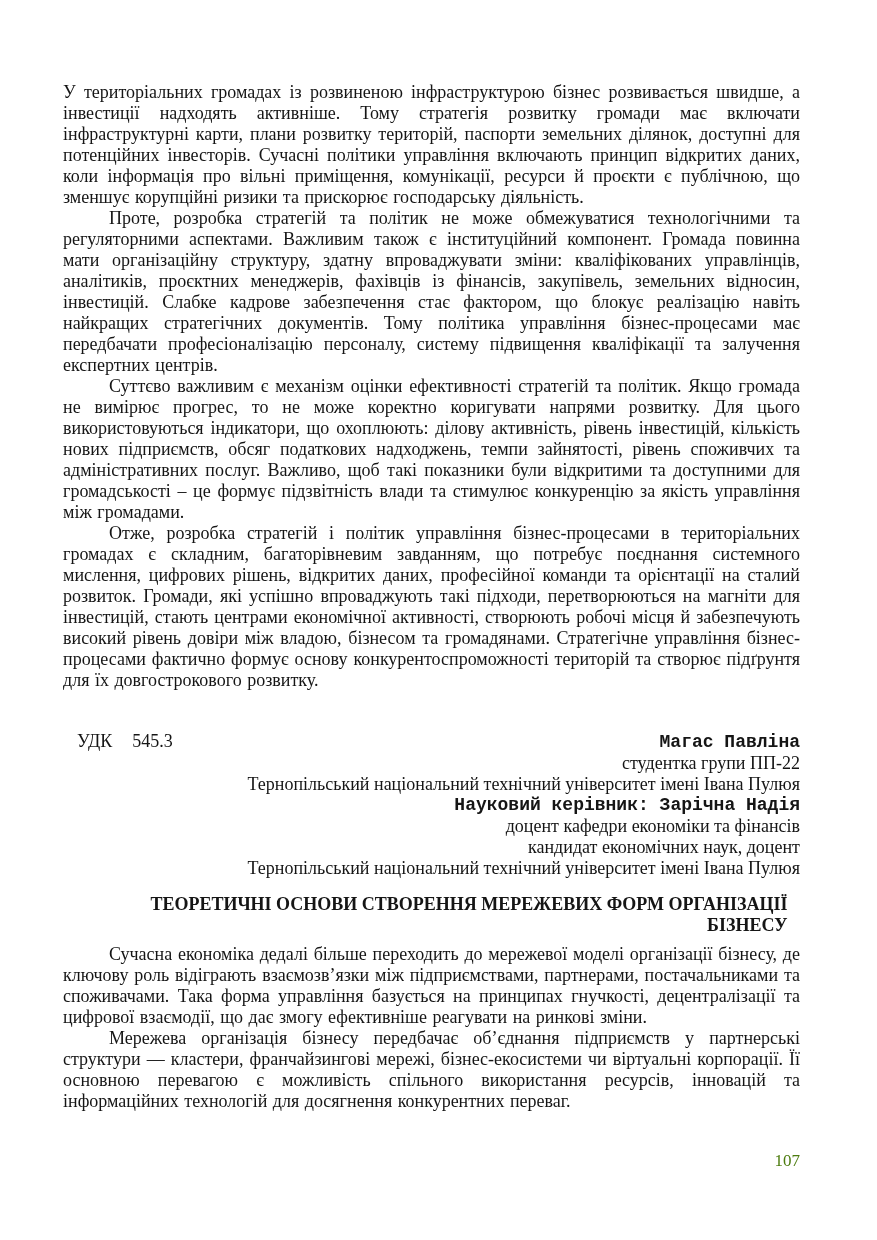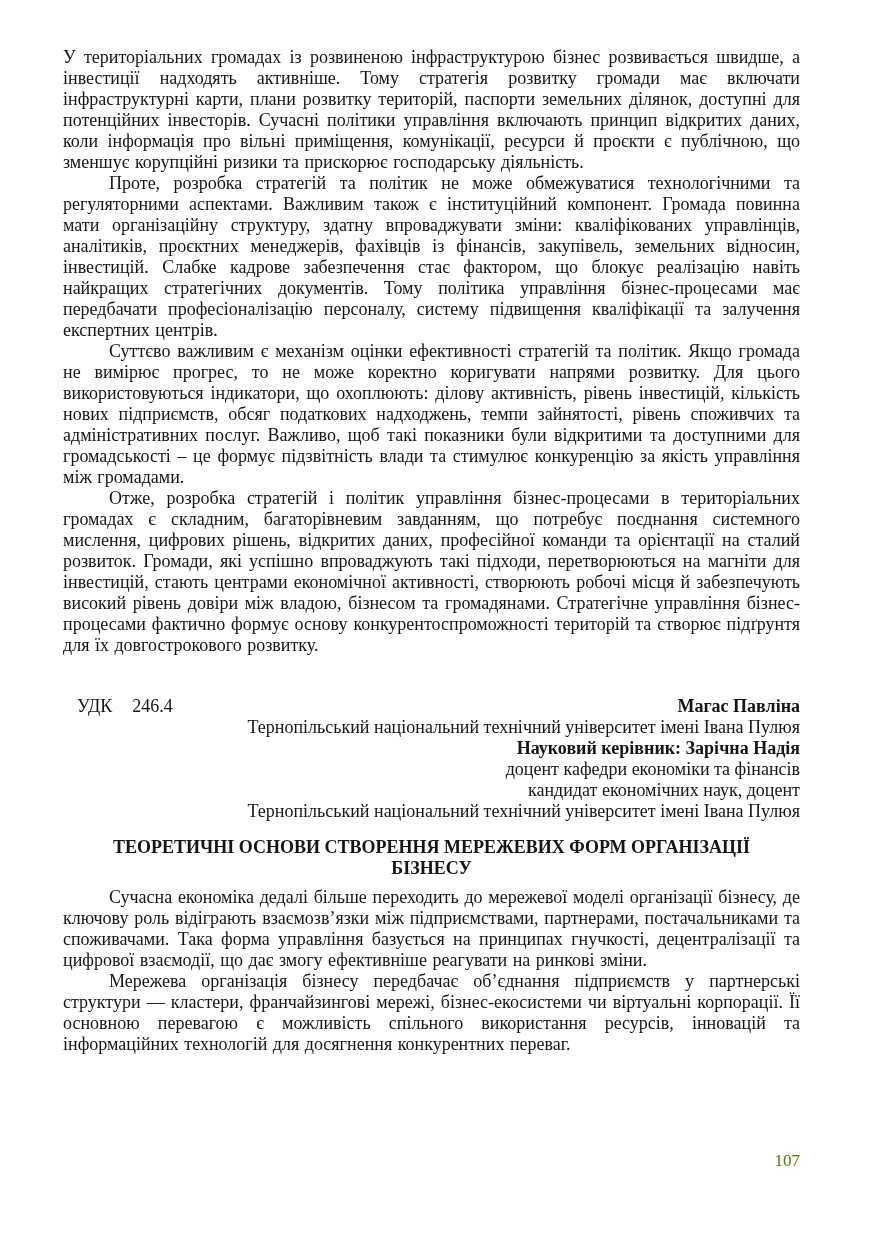--- a/index.html
+++ b/index.html
@@ -11,21 +11,21 @@
     position: relative;
     width: 877px;
     height: 1240px;
     background: #ffffff;
     color: #151515;
     font-family: "Liberation Serif", "DejaVu Serif", serif;
     overflow: hidden;
     box-sizing: border-box;
   }
   .content {
-    padding: 47px 77px 0 63px;
+    padding: 82px 77px 0 63px;
   }
   p.body-par {
     margin: 0;
     font-size: 18px;
     line-height: 21px;
     text-align: justify;
     text-indent: 46px;
     word-spacing: 1px;
   }
   p.body-par.no-indent {
@@ -43,31 +43,32 @@
   }
   .udc {
     padding-left: 14px;
     white-space: nowrap;
   }
   .udc .udc-label {
     margin-right: 20px;
   }
   .bold {
     font-weight: bold;
+    font-family: Liberation Mono, monospace;
   }
   .byline-line {
     text-align: right;
   }
   h1.article-title {
     margin: 15px auto 4px auto;
     max-width: 712px;
     font-size: 18px;
     line-height: 21px;
     font-weight: bold;
-    text-align: center;
+    text-align: right;
   }
   .article-body p.body-par:first-of-type {
     margin-top: 8px;
   }
   .page-number {
     position: absolute;
     top: 1150px;
     right: 77px;
     font-size: 17px;
     line-height: 21px;
@@ -82,23 +83,24 @@
 
     <section>
       <p class="body-par no-indent">У територіальних громадах із розвиненою інфраструктурою бізнес розвивається швидше, а інвестиції надходять активніше. Тому стратегія розвитку громади має включати інфраструктурні карти, плани розвитку територій, паспорти земельних ділянок, доступні для потенційних інвесторів. Сучасні політики управління включають принцип відкритих даних, коли інформація про вільні приміщення, комунікації, ресурси й проєкти є публічною, що зменшує корупційні ризики та прискорює господарську діяльність.</p>
       <p class="body-par">Проте, розробка стратегій та політик не може обмежуватися технологічними та регуляторними аспектами. Важливим також є інституційний компонент. Громада повинна мати організаційну структуру, здатну впроваджувати зміни: кваліфікованих управлінців, аналітиків, проєктних менеджерів, фахівців із фінансів, закупівель, земельних відносин, інвестицій. Слабке кадрове забезпечення стає фактором, що блокує реалізацію навіть найкращих стратегічних документів. Тому політика управління бізнес-процесами має передбачати професіоналізацію персоналу, систему підвищення кваліфікації та залучення експертних центрів.</p>
       <p class="body-par">Суттєво важливим є механізм оцінки ефективності стратегій та політик. Якщо громада не вимірює прогрес, то не може коректно коригувати напрями розвитку. Для цього використовуються індикатори, що охоплюють: ділову активність, рівень інвестицій, кількість нових підприємств, обсяг податкових надходжень, темпи зайнятості, рівень споживчих та адміністративних послуг. Важливо, щоб такі показники були відкритими та доступними для громадськості – це формує підзвітність влади та стимулює конкуренцію за якість управління між громадами.</p>
       <p class="body-par">Отже, розробка стратегій і політик управління бізнес-процесами в територіальних громадах є складним, багаторівневим завданням, що потребує поєднання системного мислення, цифрових рішень, відкритих даних, професійної команди та орієнтації на сталий розвиток. Громади, які успішно впроваджують такі підходи, перетворюються на магніти для інвестицій, стають центрами економічної активності, створюють робочі місця й забезпечують високий рівень довіри між владою, бізнесом та громадянами. Стратегічне управління бізнес-процесами фактично формує основу конкурентоспроможності територій та створює підґрунтя для їх довгострокового розвитку.</p>
     </section>
 
     <section class="meta-block">
       <div class="udc-row">
-        <span class="udc"><span class="udc-label">УДК</span><span>246.4</span></span>
+        <span class="udc"><span class="udc-label">УДК</span><span>545.3</span></span>
         <span class="bold">Магас Павліна</span>
       </div>
+      <div class="byline-line">студентка групи ПП-22</div>
       <div class="byline-line">Тернопільський національний технічний університет імені Івана Пулюя</div>
       <div class="byline-line bold">Науковий керівник: Зарічна Надія</div>
       <div class="byline-line">доцент кафедри економіки та фінансів</div>
       <div class="byline-line">кандидат економічних наук, доцент</div>
       <div class="byline-line">Тернопільський національний технічний університет імені Івана Пулюя</div>
     </section>
 
     <h1 class="article-title">ТЕОРЕТИЧНІ ОСНОВИ СТВОРЕННЯ МЕРЕЖЕВИХ ФОРМ ОРГАНІЗАЦІЇ БІЗНЕСУ</h1>
 
     <section class="article-body">

